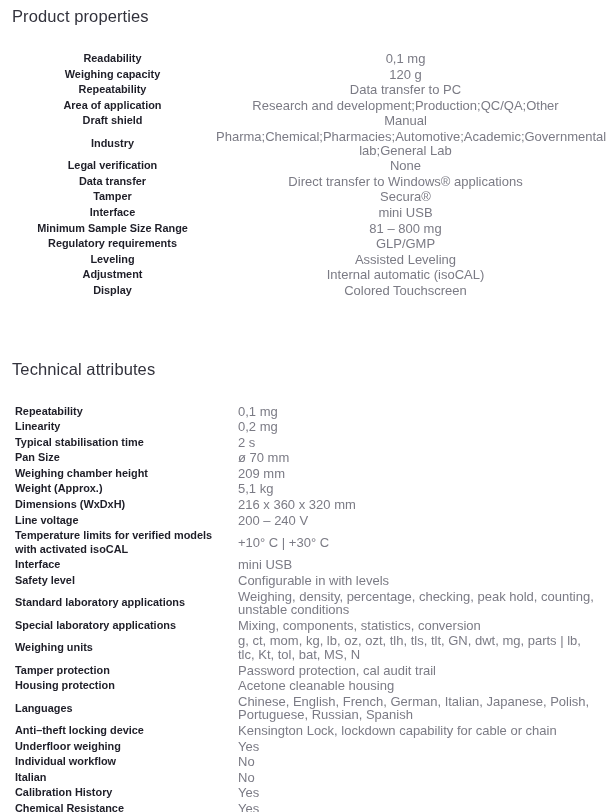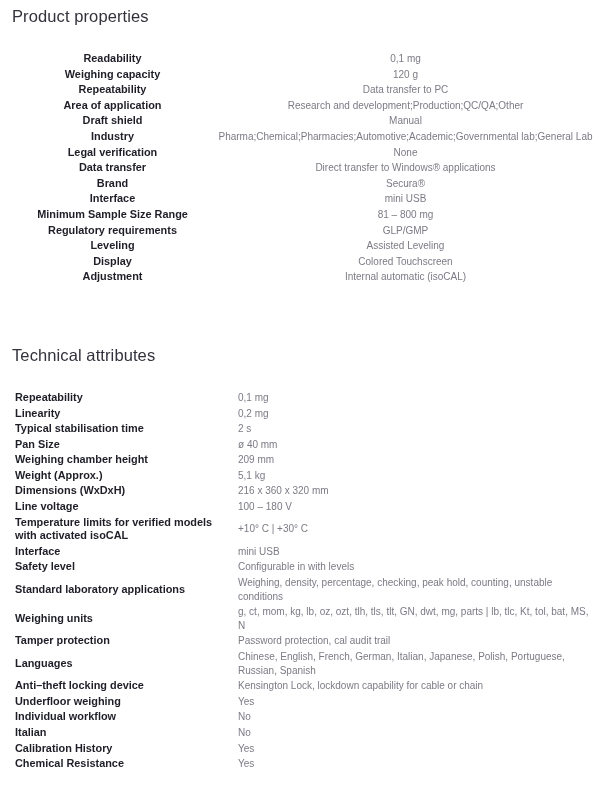--- a/index.html
+++ b/index.html
@@ -46,21 +46,21 @@
   }
   .spec-label {
     font-size: 10.9px;
     font-weight: bold;
     color: #1e1e28;
     padding-right: 6px !important;
     padding-top: 1px !important;
     padding-bottom: 1px !important;
   }
   .spec-value {
-    font-size: 10px;
+    font-size: 13px;
     font-weight: normal;
     color: #7b7b85;
     padding-top: 1px !important;
     padding-bottom: 1px !important;
     padding-right: 12px !important;
   }
   
   #section-product .spec-table { margin-left: 0; text-align: center; }
   #section-product .col-label { width: 216px; }
   #section-product .col-value { width: 391px; }
@@ -115,46 +115,46 @@
           </tr>
           <tr>
             <td class="spec-label">Legal verification</td>
             <td class="spec-value">None</td>
           </tr>
           <tr>
             <td class="spec-label">Data transfer</td>
             <td class="spec-value">Direct transfer to Windows® applications</td>
           </tr>
           <tr>
-            <td class="spec-label">Brand</td>
+            <td class="spec-label">Tamper</td>
             <td class="spec-value">Secura®</td>
           </tr>
           <tr>
             <td class="spec-label">Interface</td>
             <td class="spec-value">mini USB</td>
           </tr>
           <tr>
             <td class="spec-label">Minimum Sample Size Range</td>
             <td class="spec-value">81 – 800 mg</td>
           </tr>
           <tr>
             <td class="spec-label">Regulatory requirements</td>
             <td class="spec-value">GLP/GMP</td>
           </tr>
           <tr>
             <td class="spec-label">Leveling</td>
             <td class="spec-value">Assisted Leveling</td>
           </tr>
           <tr>
+            <td class="spec-label">Adjustment</td>
+            <td class="spec-value">Internal automatic (isoCAL)</td>
+          </tr>
+          <tr>
             <td class="spec-label">Display</td>
             <td class="spec-value">Colored Touchscreen</td>
-          </tr>
-          <tr>
-            <td class="spec-label">Adjustment</td>
-            <td class="spec-value">Internal automatic (isoCAL)</td>
           </tr>
         </tbody>
     </table>
   </div>
 
   <div style="height:21px"></div>
 
   <div class="section" id="section-technical">
     <div class="heading-block-2">
       <h2 class="section-heading">Technical attributes</h2>
@@ -173,61 +173,69 @@
           <tr>
             <td class="spec-label">Linearity</td>
             <td class="spec-value">0,2 mg</td>
           </tr>
           <tr>
             <td class="spec-label">Typical stabilisation time</td>
             <td class="spec-value">2 s</td>
           </tr>
           <tr>
             <td class="spec-label">Pan Size</td>
-            <td class="spec-value">ø 40 mm</td>
+            <td class="spec-value">ø 70 mm</td>
           </tr>
           <tr>
             <td class="spec-label">Weighing chamber height</td>
             <td class="spec-value">209 mm</td>
           </tr>
           <tr>
             <td class="spec-label">Weight (Approx.)</td>
             <td class="spec-value">5,1 kg</td>
           </tr>
           <tr>
             <td class="spec-label">Dimensions (WxDxH)</td>
             <td class="spec-value">216 x 360 x 320 mm</td>
           </tr>
           <tr>
             <td class="spec-label">Line voltage</td>
-            <td class="spec-value">100 – 180 V</td>
+            <td class="spec-value">200 – 240 V</td>
           </tr>
           <tr>
             <td class="spec-label">Temperature limits for verified models with activated isoCAL</td>
             <td class="spec-value">+10° C | +30° C</td>
           </tr>
           <tr>
             <td class="spec-label">Interface</td>
             <td class="spec-value">mini USB</td>
           </tr>
           <tr>
             <td class="spec-label">Safety level</td>
             <td class="spec-value">Configurable in with levels</td>
           </tr>
           <tr>
             <td class="spec-label">Standard laboratory applications</td>
             <td class="spec-value">Weighing, density, percentage, checking, peak hold, counting, unstable conditions</td>
           </tr>
           <tr>
+            <td class="spec-label">Special laboratory applications</td>
+            <td class="spec-value">Mixing, components, statistics, conversion</td>
+          </tr>
+          <tr>
             <td class="spec-label">Weighing units</td>
             <td class="spec-value">g, ct, mom, kg, lb, oz, ozt, tlh, tls, tlt, GN, dwt, mg, parts | lb, tlc, Kt, tol, bat, MS, N</td>
           </tr>
           <tr>
             <td class="spec-label">Tamper protection</td>
             <td class="spec-value">Password protection, cal audit trail</td>
+          </tr>
+          <tr>
+            <td class="spec-label">Housing protection</td>
+            <td class="spec-value">Acetone cleanable housing</td>
           </tr>
           <tr>
             <td class="spec-label">Languages</td>
             <td class="spec-value">Chinese, English, French, German, Italian, Japanese, Polish, Portuguese, Russian, Spanish</td>
           </tr>
           <tr>
             <td class="spec-label">Anti–theft locking device</td>
             <td class="spec-value">Kensington Lock, lockdown capability for cable or chain</td>
           </tr>
           <tr>

